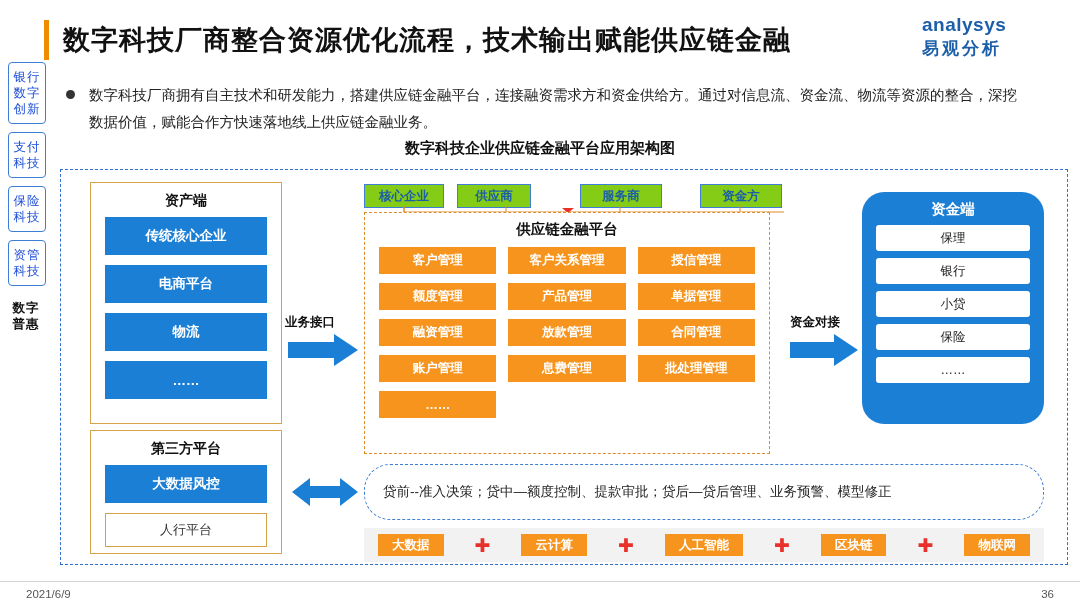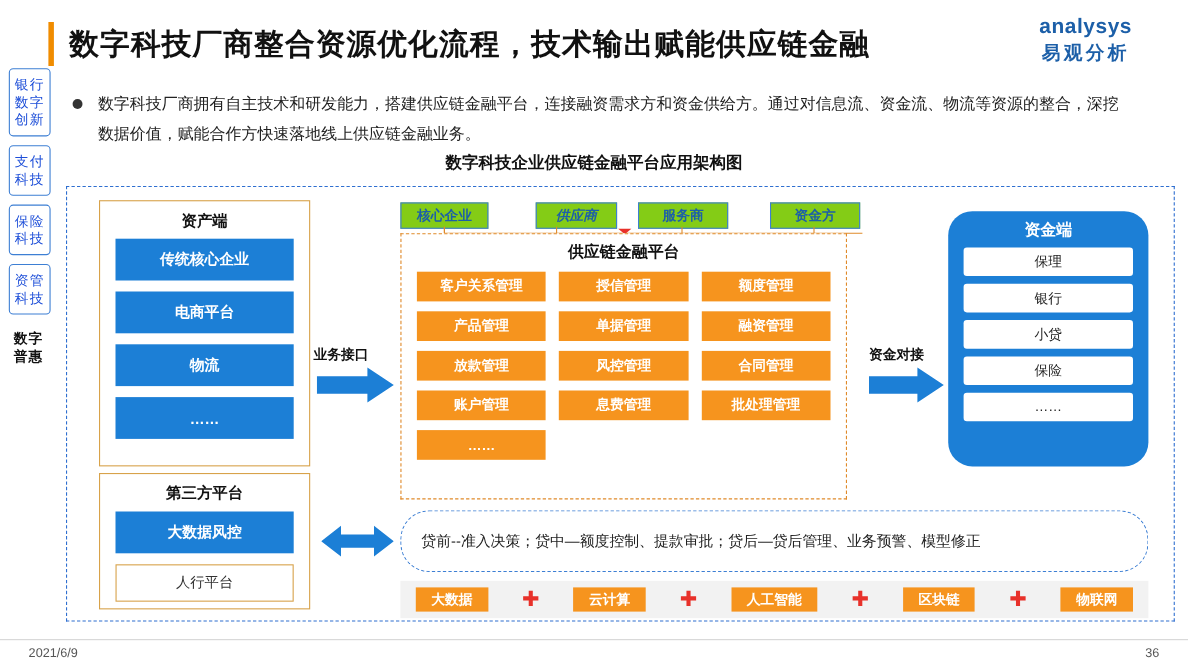--- a/index.html
+++ b/index.html
@@ -3,21 +3,21 @@
 <meta charset="utf-8">
 <style>
   html,body{margin:0;padding:0;}
   body{width:1080px;height:608px;background:#ffffff;font-family:"Liberation Sans","DejaVu Sans",sans-serif;color:#1a1a1a;position:relative;overflow:hidden;}
 
   
   .title-bar{position:absolute;left:44px;top:16px;width:880px;height:48px;display:flex;align-items:center;}
   .title-accent{width:5px;height:40px;background:#f08c00;margin-right:14px;}
   .title-text{font-size:27px;font-weight:bold;letter-spacing:1px;color:#111;white-space:nowrap;}
 
-  .logo{position:absolute;right:28px;top:14px;width:130px;text-align:center;}
+  .logo{position:absolute;right:28px;top:14px;width:130px;}
   .logo-word{font-size:19px;color:#1c5fa8;font-weight:bold;letter-spacing:.5px;}
   .logo-sub{font-size:17px;color:#1c5fa8;font-weight:bold;letter-spacing:3px;margin-top:1px;}
 
   .bullet-row{position:absolute;left:66px;top:82px;width:960px;display:flex;}
   .bullet-dot{width:9px;height:9px;border-radius:50%;background:#333;margin:8px 14px 0 0;flex:none;}
   .bullet-text{font-size:14.5px;line-height:27px;color:#222;}
 
   .chart-title{position:absolute;left:0;top:139px;width:1080px;text-align:center;font-size:15px;font-weight:bold;color:#111;}
 
   
@@ -124,46 +124,46 @@
   <div class="blue-item">……</div>
 </div>
 
 <div class="panel third-box">
   <div class="asset-head">第三方平台</div>
   <div class="blue-item">大数据风控</div>
   <div class="white-item">人行平台</div>
 </div>
 
 <div class="toplabel" style="left:364px;top:184px;width:78px;">核心企业</div>
-<div class="toplabel" style="left:487px;top:184px;width:72px;font-style:italic;">供应商</div>
+<div class="toplabel" style="left:457px;top:184px;width:72px;">供应商</div>
 <div class="toplabel" style="left:580px;top:184px;width:80px;">服务商</div>
 <div class="toplabel" style="left:700px;top:184px;width:80px;">资金方</div>
 
 <svg style="position:absolute;left:364px;top:206px;width:420px;height:12px;">
   <path d="M40 0 L40 6 L740 6" stroke="#e08a2a" stroke-width="1" fill="none"></path>
   <path d="M40 6 L40 6" stroke="#e08a2a" stroke-width="1" fill="none"></path>
   <line x1="40" y1="0" x2="40" y2="7" stroke="#e08a2a" stroke-width="1"></line>
   <line x1="142" y1="0" x2="142" y2="7" stroke="#e08a2a" stroke-width="1"></line>
   <line x1="256" y1="0" x2="256" y2="7" stroke="#e08a2a" stroke-width="1"></line>
   <line x1="376" y1="0" x2="376" y2="7" stroke="#e08a2a" stroke-width="1"></line>
   <line x1="40" y1="7" x2="376" y2="7" stroke="#e08a2a" stroke-width="1"></line>
   <polygon points="204,7 198,2 210,2" fill="#e8312a"></polygon>
 </svg>
 
 <div class="panel platform">
   <div class="platform-head">供应链金融平台</div>
   <div class="grid">
+    <div class="cell">客户管理</div>
     <div class="cell">客户关系管理</div>
     <div class="cell">授信管理</div>
     <div class="cell">额度管理</div>
     <div class="cell">产品管理</div>
     <div class="cell">单据管理</div>
     <div class="cell">融资管理</div>
     <div class="cell">放款管理</div>
-    <div class="cell">风控管理</div>
     <div class="cell">合同管理</div>
     <div class="cell">账户管理</div>
     <div class="cell">息费管理</div>
     <div class="cell">批处理管理</div>
     <div class="cell">……</div>
   </div>
 </div>
 
 <div class="panel fund">
   <div class="fund-head">资金端</div>

